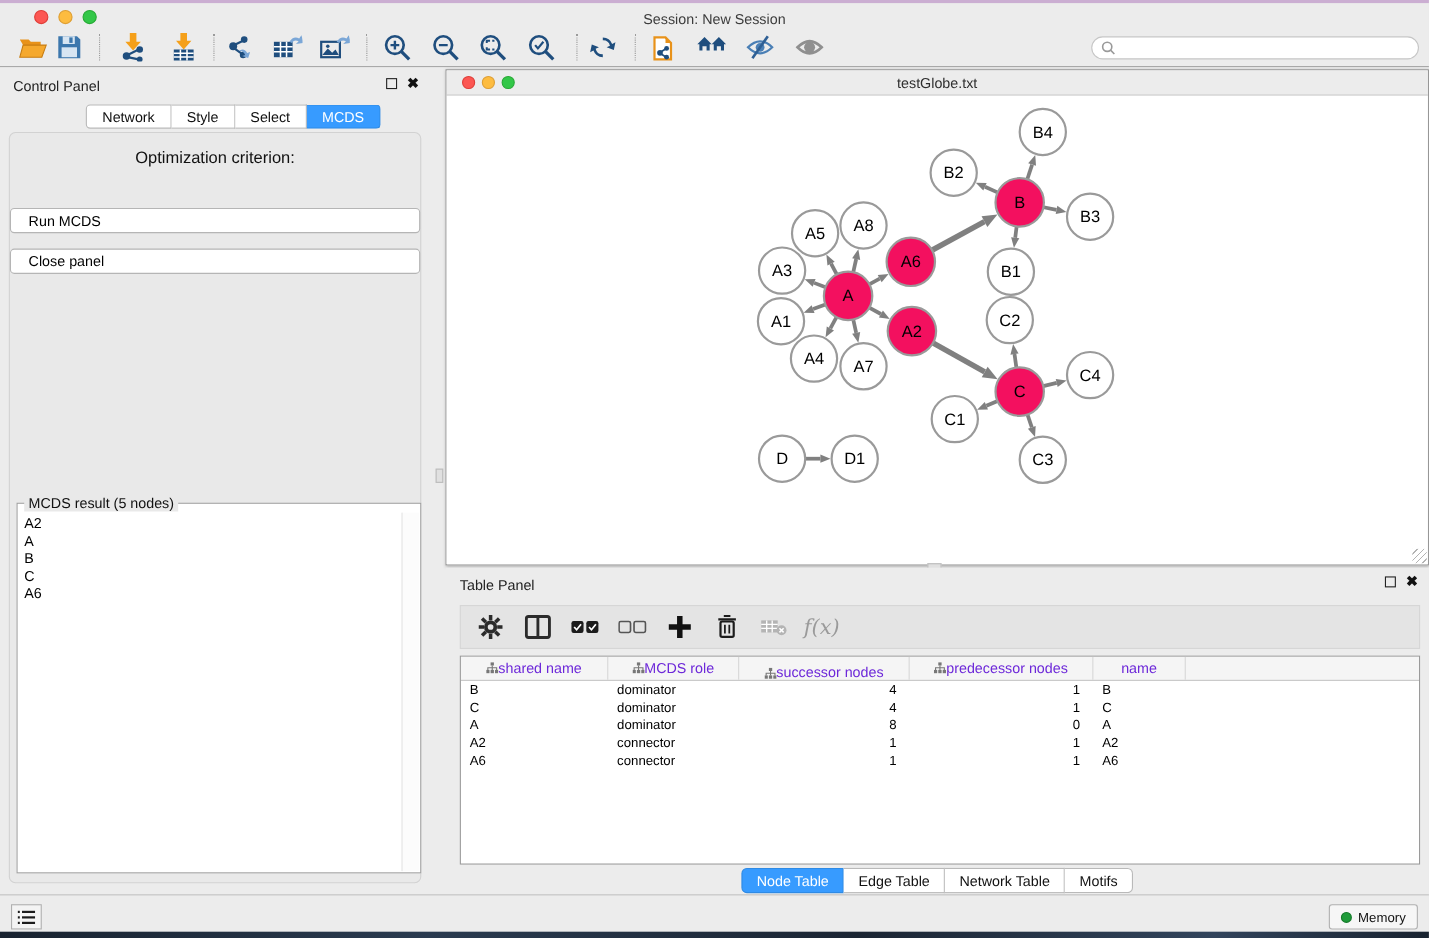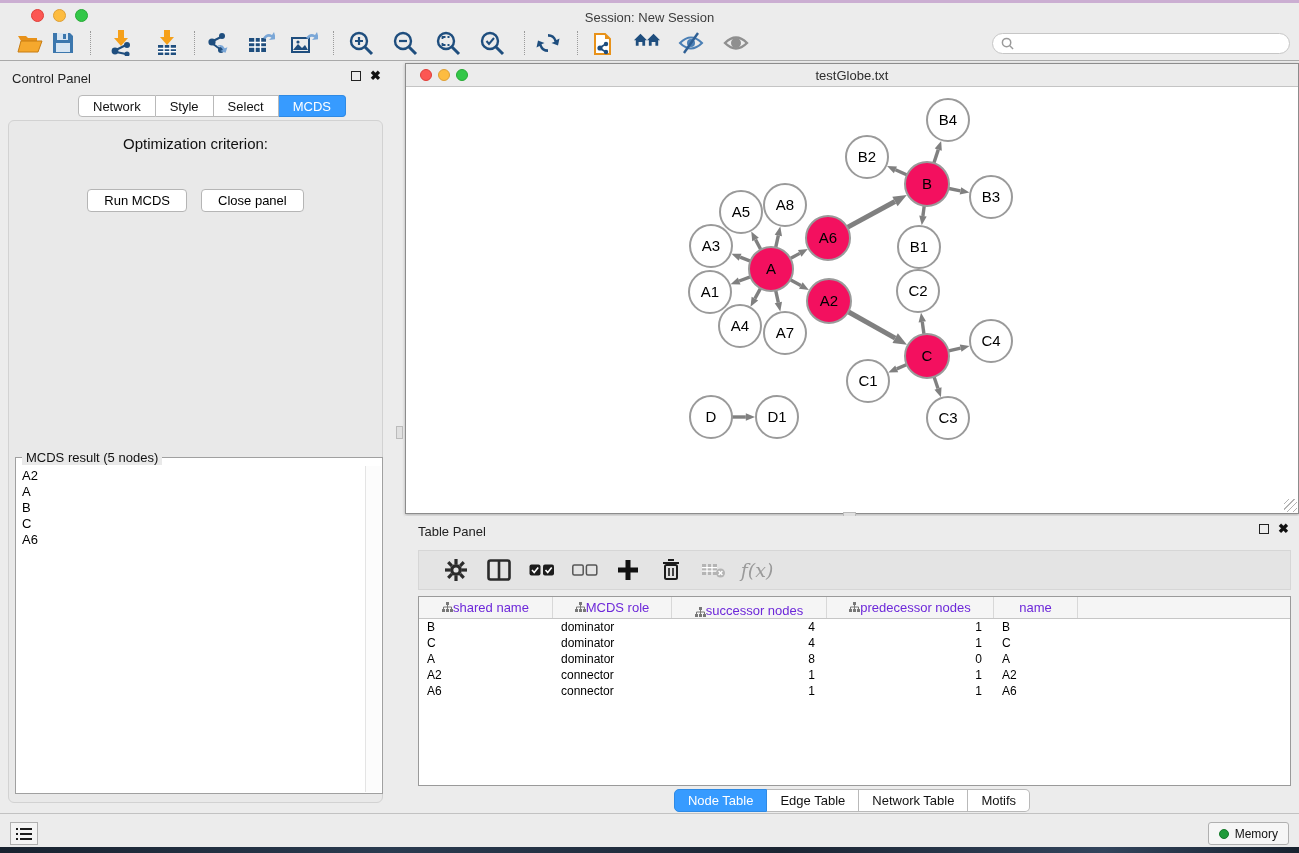--- a/index.html
+++ b/index.html
@@ -33,21 +33,21 @@
   .cp-tab:first-child { border-left:1px solid #b9b9b9; border-radius:4px 0 0 4px; }
   .cp-tab:last-child { border-radius:0 4px 4px 0; }
   .cp-tab.active { background:#379bff; border-color:#2f8ae4; color:#fff; }
   .cp-body { position:absolute; left:8px; top:58px; width:375px; height:683px; background:#e9e9e9; border:1px solid #d2d2d2; border-radius:6px; }
   .opt-label { position:absolute; left:0; top:14px; width:100%; text-align:center; font-size:15px; color:#111; }
   .dropdown { position:absolute; left:35px; top:34px; width:312px; height:24px; background:#fff; border:1px solid #b5b5b5; border-radius:4px; display:flex; align-items:center; cursor:pointer; }
   .dropdown .dd-text { flex:1; font-size:13px; padding-left:8px; color:#000; white-space:nowrap; overflow:hidden; }
   .dd-stepper { width:17px; height:22px; background:linear-gradient(#5aa7fc,#2e7de8); border-radius:0 3px 3px 0; display:flex; flex-direction:column; align-items:center; justify-content:center; gap:2px; }
   .dd-up { width:0; height:0; border-left:3.5px solid transparent; border-right:3.5px solid transparent; border-bottom:4px solid #fff; }
   .dd-dn { width:0; height:0; border-left:3.5px solid transparent; border-right:3.5px solid transparent; border-top:4px solid #fff; }
-  .cp-buttons { position:absolute; left:0; top:68px; width:100%; display:flex; justify-content:center; gap:14px; }
+  .cp-buttons { position:absolute; left:0; top:68px; width:100%; display:flex; justify-content:center; gap:14px;flex-direction:column; }
   .mac-btn { height:23px; padding:0 16px; background:#fff; border:1px solid #b5b5b5; border-radius:4px; font-size:13px; color:#000; display:flex; align-items:center; cursor:pointer; }
   .result-box { position:absolute; left:6px; top:336px; width:368px; height:337px; border:1px solid #a0a0a0; background:#fff; }
   .result-legend { position:absolute; left:6px; top:-8px; background:#e9e9e9; padding:0 4px; font-size:13px; color:#111; }
   .result-list { position:absolute; left:1px; top:8px; bottom:1px; right:17px; background:#fff; font-size:13px; color:#000; padding:2px 0 0 5px; line-height:16px; }
   .result-scroll { position:absolute; right:1px; top:8px; bottom:1px; width:16px; background:#fcfcfc; border-left:1px solid #e4e4e4; }
 
   
   .netwin { position:absolute; left:405px; top:63px; width:894px; height:451px; background:#fff; border:1px solid #8c8c8c; box-shadow:0 1px 3px rgba(0,0,0,0.25); }
   .netwin-titlebar { position:absolute; left:0; top:0; width:100%; height:23px; background:#ececec; border-bottom:1px solid #c4c4c4; }
   .nw-traffic { position:absolute; top:5px; width:12px; height:12px; border-radius:50%; }
@@ -59,21 +59,21 @@
   .resize-grip { position:absolute; right:1px; bottom:1px; width:13px; height:13px;
     background:repeating-linear-gradient(135deg, transparent 0 3px, #b3b3b3 3px 4px); cursor:nwse-resize; }
 
   
   .vsplit-handle { position:absolute; left:396px; top:426px; width:7px; height:13px; background:#e0e0e0; border:1px solid #bbb; }
   .hsplit-handle { position:absolute; left:843px; top:512px; width:13px; height:7px; background:#e0e0e0; border:1px solid #bbb; }
 
   
   .tpanel { position:absolute; left:405px; top:516px; width:894px; height:297px; background:#ececec; }
   .tp-head { position:absolute; left:13px; top:8px; font-size:13px; color:#222; }
-  .tp-toolbar { position:absolute; left:13px; top:34px; width:873px; height:40px; background:#e4e4e4; border:1px solid #d6d6d6; display:flex; align-items:center; gap:17px; padding-left:24px; }
+  .tp-toolbar { position:absolute; left:13px; top:34px; width:873px; height:40px; background:#e4e4e4; border:1px solid #d6d6d6; display:flex; align-items:center; gap:17px; padding-left:14px; }
   .tp-tool { width:26px; height:26px; display:flex; align-items:center; justify-content:center; cursor:pointer; }
   .tp-tool.disabled { cursor:default; }
   .fx-label { font-size:19px; font-family:"DejaVu Serif", serif; font-style:italic; color:#9a9a9a; }
 
   .dtable { position:absolute; left:13px; top:80px; width:873px; height:190px; background:#fff; border:1px solid #9a9a9a; overflow:hidden; }
   .dt-header { display:flex; height:22px; background:#f5f5f5; border-bottom:1px solid #c6c6c6; }
   .dt-hcell { display:flex; align-items:center; justify-content:center; font-size:13px; color:#6d28d9; border-right:1px solid #d8d8d8; }
   .dt-row { display:flex; height:16px; align-items:center; }
   .dt-cell { font-size:12px; color:#000; overflow:hidden; white-space:nowrap; }
   .col0 { width:134px; } .col1 { width:119px; } .col2 { width:155px;align-items:flex-end; } .col3 { width:167px; } .col4 { width:84px; }

